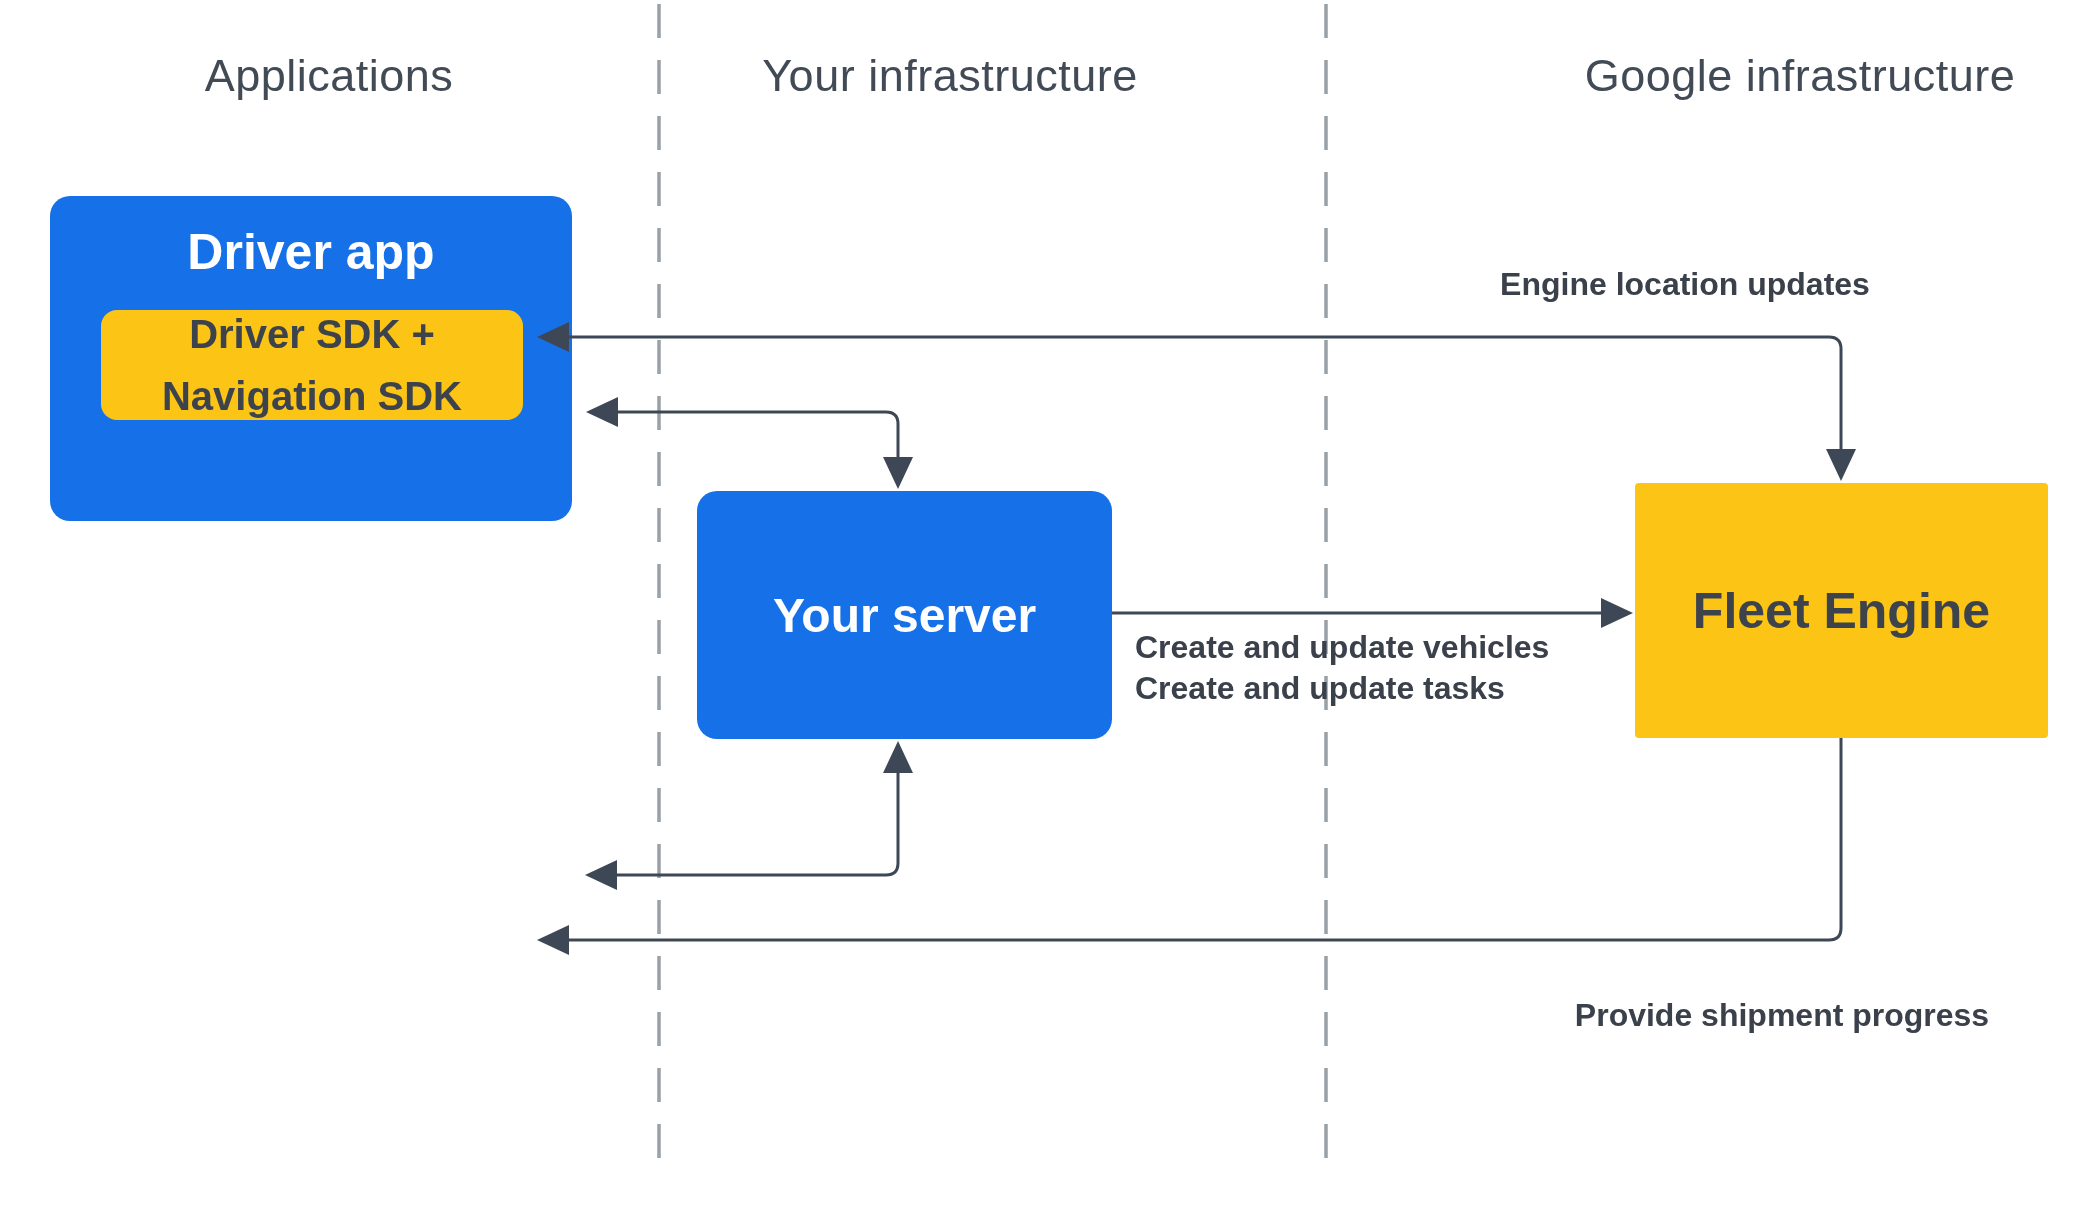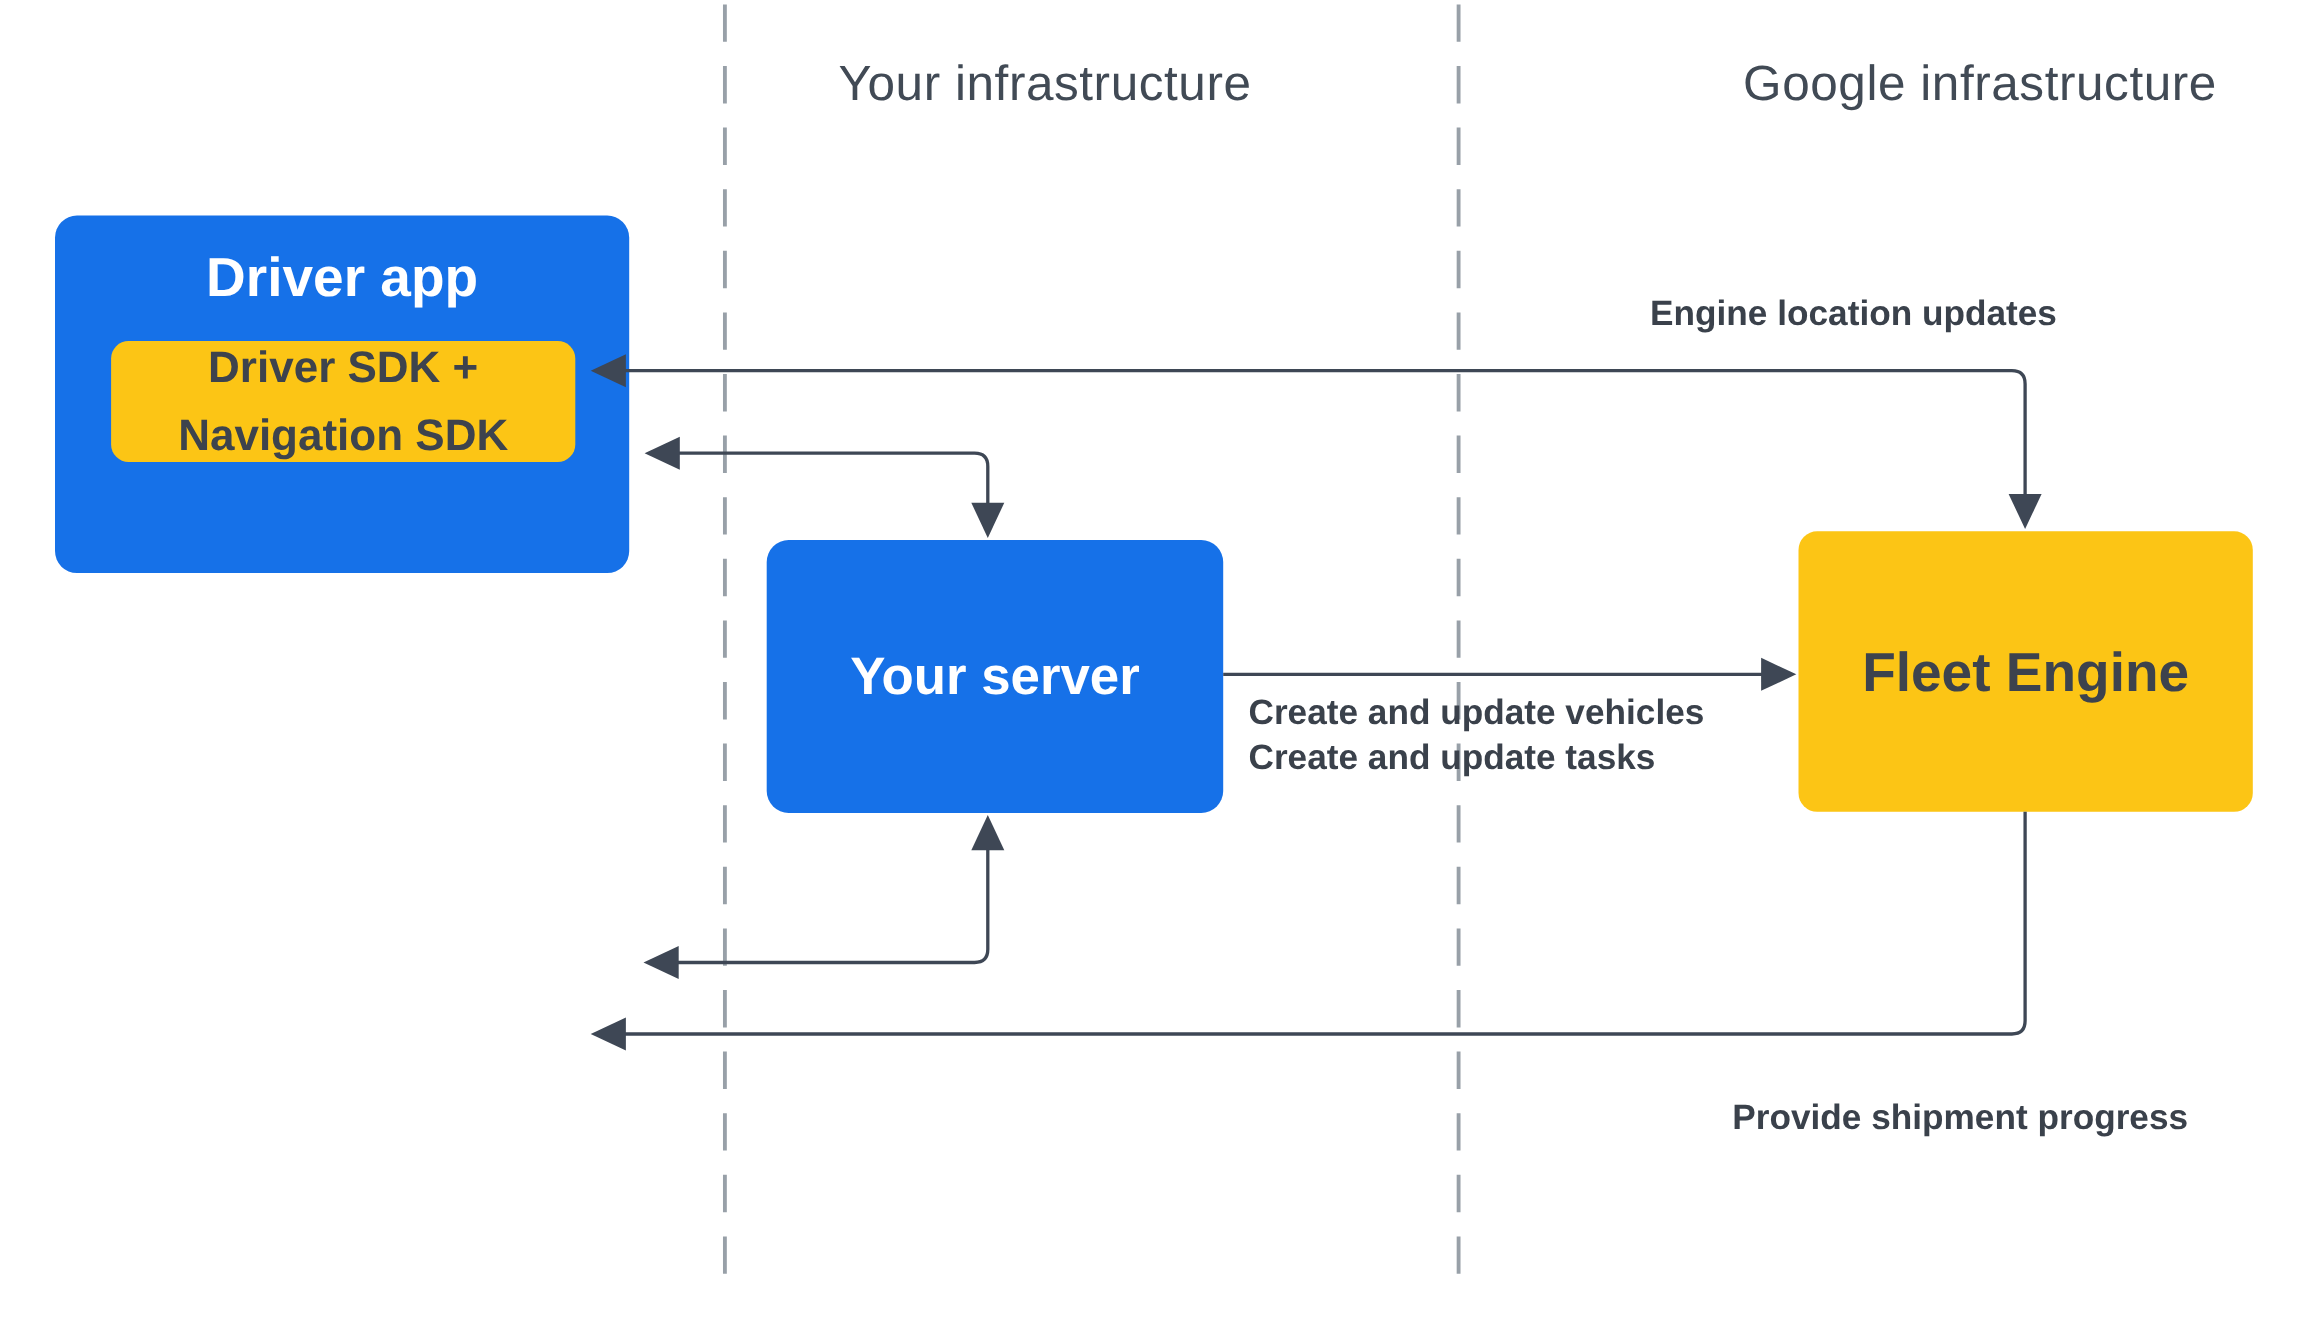--- a/index.html
+++ b/index.html
@@ -34,39 +34,40 @@
     justify-content:center;text-align:center;font-size:40px;font-weight:700;
     color:var(--text-on-yellow);line-height:62px;}
   .driver-app .sdk-box{left:51px;top:114px;width:422px;height:110px;}
   .consumer-app .sdk-box{left:55px;top:111px;width:424px;height:235px;}
 
   .your-server{left:697px;top:491px;width:415px;height:248px;display:flex;
     align-items:center;justify-content:center;}
   .server-title{font-size:48px;font-weight:700;color:var(--title-on-blue);}
 
   .fleet-engine{left:1635px;top:483px;width:413px;height:255px;display:flex;
-    align-items:center;justify-content:center;border-radius:17px;}
+    align-items:center;justify-content:center;border-radius:4px;}
   .fleet-title{font-size:50px;font-weight:700;color:var(--text-on-yellow);}
 
   .connector-layer{position:absolute;left:0;top:0;width:2089px;height:1208px;z-index:2;}
   .divider{stroke:var(--dashed-divider);stroke-width:3.5;stroke-dasharray:34 22;fill:none;}
   .arrow-line{stroke:var(--arrow);stroke-width:3;fill:none;}
   .arrow-head{fill:var(--arrow);stroke:none;}
 
   .edge-label{position:absolute;z-index:3;font-size:32px;font-weight:700;
     color:var(--label-text);line-height:41px;}
   .label-location{left:1415px;top:264px;width:540px;text-align:center;}
   .label-create{left:1135px;top:627px;text-align:left;}
   .label-progress{left:1512px;top:995px;width:540px;text-align:center;}
 </style>
 </head>
 <body>
 
 <div class="canvas">
 
+  <div class="col-header apps">Applications</div>
   <div class="col-header yours">Your infrastructure</div>
   <div class="col-header google">Google infrastructure</div>
 
   <div class="node blue-box driver-app">
     <div class="app-title">Driver app</div>
     <div class="yellow-box sdk-box">
       <span>Driver SDK +</span>
       <span>Navigation SDK</span>
     </div>
   </div>

